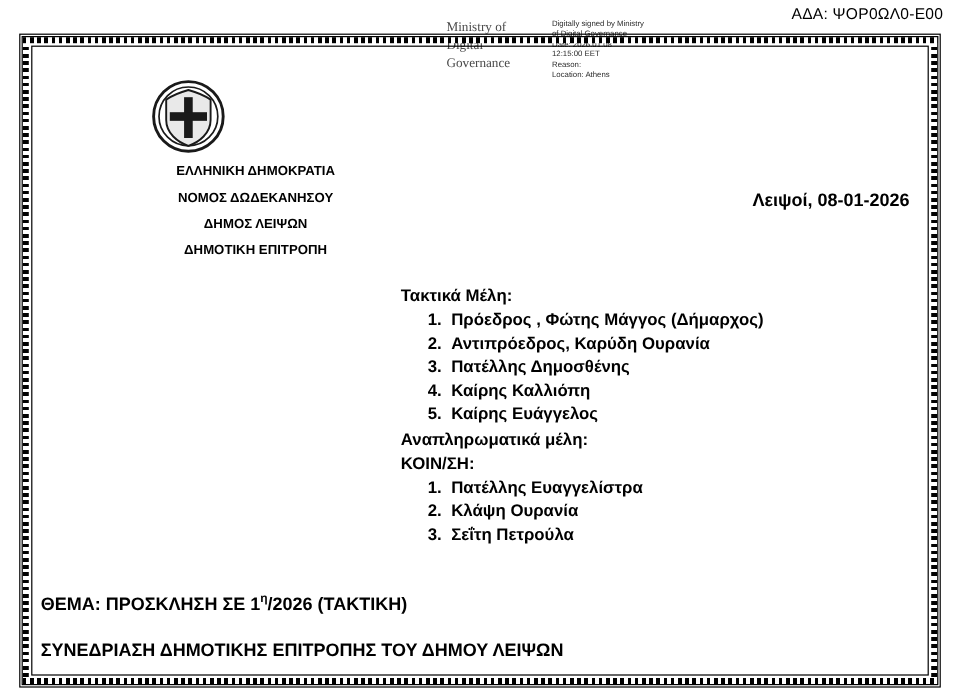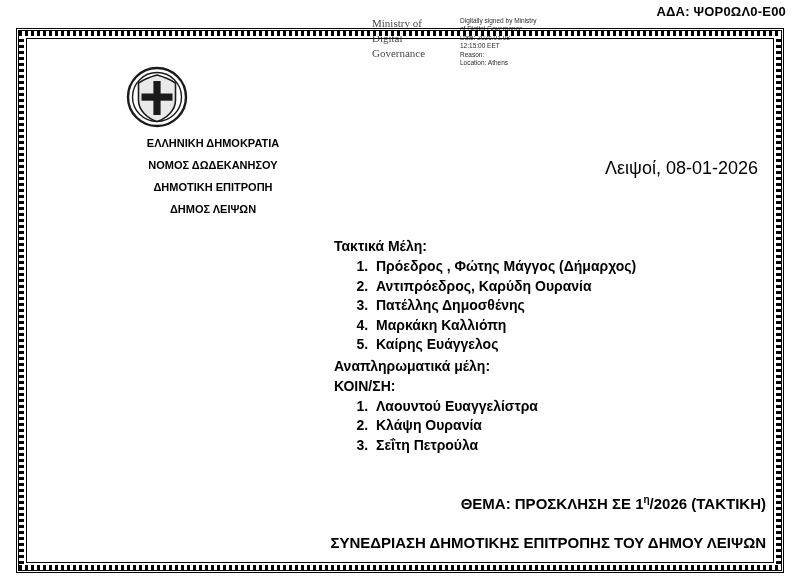--- a/index.html
+++ b/index.html
@@ -22,21 +22,21 @@
     height: 577px;
     background: #ffffff;
   }
 
   
   .ada-line {
     position: absolute;
     top: 4px;
     right: 14px;
     font-size: 13px;
-    font-weight: bold;
+    font-weight: normal;
     letter-spacing: 0.2px;
   }
 
   
   .sig-stamp {
     position: absolute;
     top: 16px;
     left: 372px;
     width: 220px;
     height: 56px;
@@ -115,22 +115,22 @@
   }
   .authority div { white-space: nowrap; }
 
   
   .place-date {
     position: absolute;
     right: 8px;
     top: 110px;
     width: 300px;
     text-align: right;
-    font-weight: normal;
-    font-size: 18px;
+    font-weight: bold;
+    font-size: 15px;
     line-height: 24px;
   }
 
   
   .recipients {
     position: absolute;
     left: 300px;
     top: 190px;
     width: 420px;
     font-size: 14px;
@@ -156,21 +156,21 @@
     line-height: 19.5px;
     padding-left: 4px;
   }
 
   
   .subject {
     position: absolute;
     left: 0;
     top: 448px;
     width: 732px;
-    text-align: right;
+    text-align: left;
     font-weight: bold;
     font-size: 15px;
   }
   .subject .line2 {
     margin-top: 22px;
   }
   sup { font-size: 10px; }
 </style>
 </head>
 <body>
@@ -210,41 +210,41 @@
         <path d="M31 9 C20 12 12.5 17 12.5 17 L12.5 34 C12.5 45 22 52.5 31 55.5 C40 52.5 49.5 45 49.5 34 L49.5 17 C49.5 17 42 12 31 9 Z" fill="#e9e9e9" stroke="#1a1a1a" stroke-width="1.6"></path>
         <rect x="27.4" y="15" width="7.2" height="34" fill="#1a1a1a"></rect>
         <rect x="15.5" y="27.5" width="31" height="7.2" fill="#1a1a1a"></rect>
         <path d="M8 31 q4 -7 8 0 q4 7 8 0" fill="none" stroke="#1a1a1a" stroke-width="0"></path>
       </svg>
     </div>
 
     <div class="authority">
       <div>ΕΛΛΗΝΙΚΗ ΔΗΜΟΚΡΑΤΙΑ</div>
       <div>ΝΟΜΟΣ ΔΩΔΕΚΑΝΗΣΟΥ</div>
+      <div>ΔΗΜΟΣ ΛΕΙΨΩΝ</div>
       <div>ΔΗΜΟΤΙΚΗ ΕΠΙΤΡΟΠΗ</div>
-      <div>ΔΗΜΟΣ ΛΕΙΨΩΝ</div>
     </div>
 
     <div class="place-date">
       <div>Λειψοί, 08-01-2026</div>
     </div>
 
     <div class="recipients">
       <div class="sub-head">Τακτικά Μέλη:</div>
       <ol class="member-list">
         <li>Πρόεδρος , Φώτης Μάγγος (Δήμαρχος)</li>
         <li>Αντιπρόεδρος, Καρύδη Ουρανία</li>
         <li>Πατέλλης Δημοσθένης</li>
-        <li>Μαρκάκη Καλλιόπη</li>
+        <li>Καίρης Καλλιόπη</li>
         <li>Καίρης Ευάγγελος</li>
       </ol>
       <div class="sub-head">Αναπληρωματικά μέλη:</div>
       <div class="sub-head">ΚΟΙΝ/ΣΗ:</div>
       <ol class="member-list">
-        <li>Λαουντού Ευαγγελίστρα</li>
+        <li>Πατέλλης Ευαγγελίστρα</li>
         <li>Κλάψη Ουρανία</li>
         <li>Σεΐτη Πετρούλα</li>
       </ol>
     </div>
 
     <div class="subject">
       <div class="line1"><span>ΘΕΜΑ: ΠΡΟΣΚΛΗΣΗ ΣΕ 1</span><sup>η</sup><span>/2026 (ΤΑΚΤΙΚΗ)</span></div>
       <div class="line2">ΣΥΝΕΔΡΙΑΣΗ ΔΗΜΟΤΙΚΗΣ ΕΠΙΤΡΟΠΗΣ ΤΟΥ ΔΗΜΟΥ ΛΕΙΨΩΝ</div>
     </div>
 

